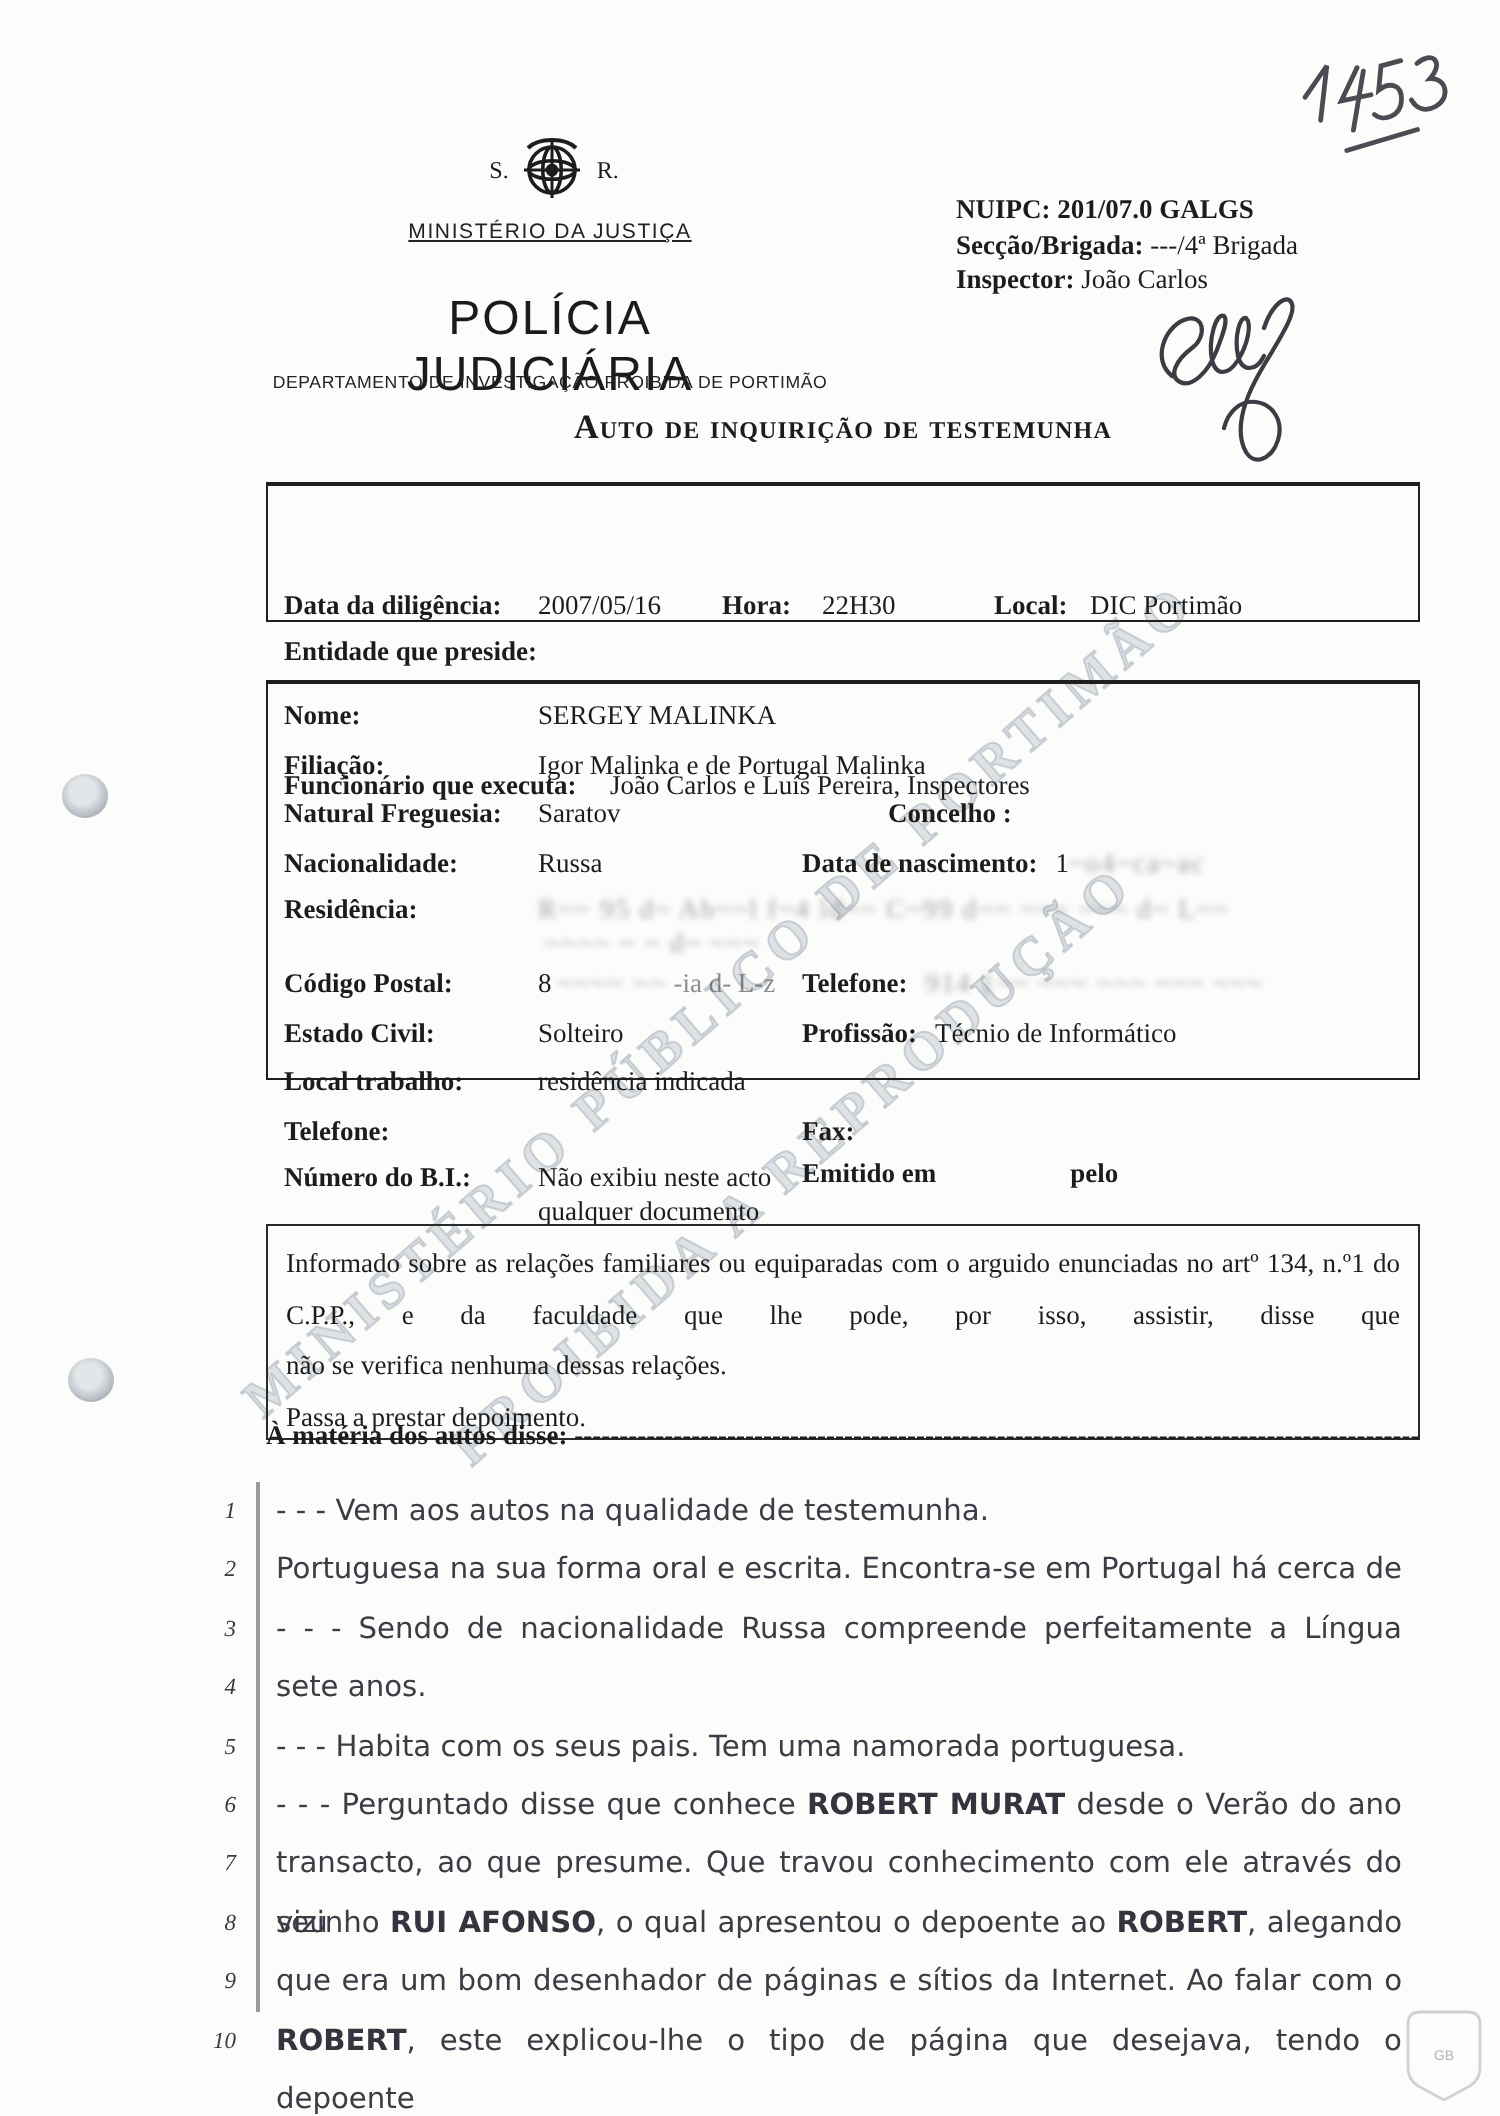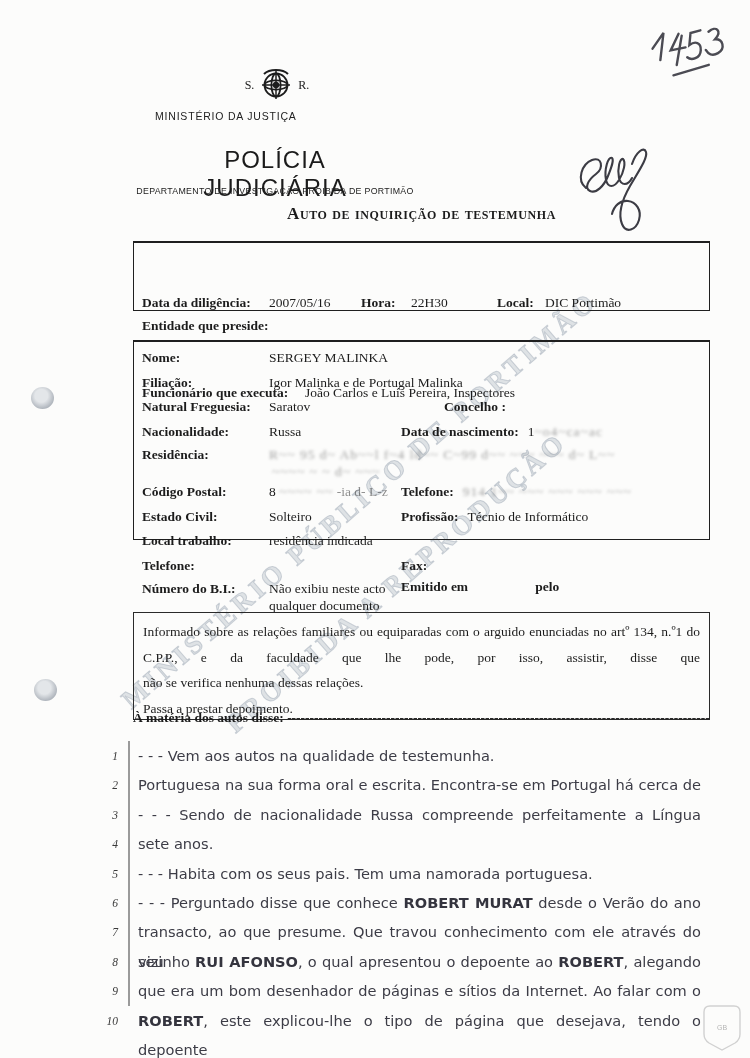--- a/index.html
+++ b/index.html
@@ -15,22 +15,22 @@
   
   .wm{position:absolute;font-family:"Liberation Serif",serif;font-weight:bold;white-space:nowrap;
       font-size:27px;letter-spacing:4px;color:rgba(152,165,178,0.30);
       -webkit-text-stroke:1px rgba(152,165,178,0.45);
       transform:rotate(-41deg);transform-origin:0 50%;pointer-events:none;}
   .wm1{left:126px;top:688px;} .wm2{left:230px;top:712px;}
 
   
   .crest{position:absolute;left:222px;top:68px;width:110px;text-align:center;}
   .crest .sr{font-size:12px;vertical-align:top;line-height:34px;}
-  .ministry{position:absolute;left:155px;top:110px;width:240px;text-align:left;
-            font-family:"Liberation Sans",sans-serif;font-size:10.5px;letter-spacing:.8px;color:#222;}
+  .ministry{position:absolute;left:155px;top:110px;width:240px;text-align:center;
+            font-family:"Liberation Sans",sans-serif;font-size:10.5px;letter-spacing:.8px;color:#222;text-decoration:underline;}
   .nuipc{position:absolute;left:478px;top:96px;font-size:13.5px;font-weight:bold;line-height:17.5px;}
   .nuipc .v{font-weight:normal;}
   .org{position:absolute;left:150px;top:146px;width:250px;text-align:center;
        font-family:"Liberation Sans",sans-serif;font-size:24px;letter-spacing:1px;color:#1b1b1b;}
   .dept{position:absolute;left:120px;top:186px;width:310px;text-align:center;
         font-family:"Liberation Sans",sans-serif;font-size:8.8px;letter-spacing:.3px;color:#222;}
   .handnum{position:absolute;left:645px;top:22px;transform:rotate(-4deg);}
   .signature{position:absolute;left:572px;top:138px;}
   .doctitle{position:absolute;left:133px;top:204px;width:577px;text-align:center;
             font-weight:bold;font-size:17px;font-variant:small-caps;letter-spacing:.6px;}
@@ -114,20 +114,25 @@
         <ellipse cx="18" cy="17" rx="4.6" ry="11.5"></ellipse>
         <path d="M18,3 L18,31 M4,17 L32,17" stroke-width="1.5"></path>
       </g>
       <circle cx="18" cy="17" r="3.2" fill="#1d1d1d"></circle>
       <path d="M6,6 C9,3 13,2 18,2 C23,2 27,3 30,6" stroke="#1d1d1d" fill="none" stroke-width="2"></path>
     </svg>
     <span class="sr" data-interactable="false">R.</span>
   </div>
   <div class="ministry" data-interactable="false">MINISTÉRIO DA JUSTIÇA</div>
 
+  <div class="nuipc" data-interactable="false">
+    <div data-interactable="false"><span>NUIPC:</span> <span>201/07.0 GALGS</span></div>
+    <div data-interactable="false"><span>Secção/Brigada:</span> <span class="v">---/4ª Brigada</span></div>
+    <div data-interactable="false"><span>Inspector:</span> <span class="v">João Carlos</span></div>
+  </div>
 
   <div class="org" data-interactable="false">POLÍCIA JUDICIÁRIA</div>
   <div class="dept" data-interactable="false">DEPARTAMENTO DE INVESTIGAÇÃO PROIBIDA DE PORTIMÃO</div>
 
   <div class="signature" data-interactable="false">
     <svg width="85" height="112" viewBox="0 0 85 112" data-interactable="false">
       <g stroke="#3c3c44" fill="none" stroke-width="2.1" stroke-linecap="round">
         <path d="M14,50 C4,42 10,26 20,22 C30,18 32,30 24,36 C16,42 12,50 18,53 C24,56 32,48 36,38 C40,28 42,22 40,20 C36,18 32,32 34,42 C36,50 42,50 47,42 C52,34 54,24 51,21 C48,20 45,30 47,40 C49,48 56,48 60,40"></path>
         <path d="M60,26 C64,14 72,8 74,14 C76,20 66,34 58,48 C50,62 46,76 50,86 C54,96 64,92 67,82 C70,72 64,64 56,63 C48,62 42,68 40,76"></path>
       </g>

